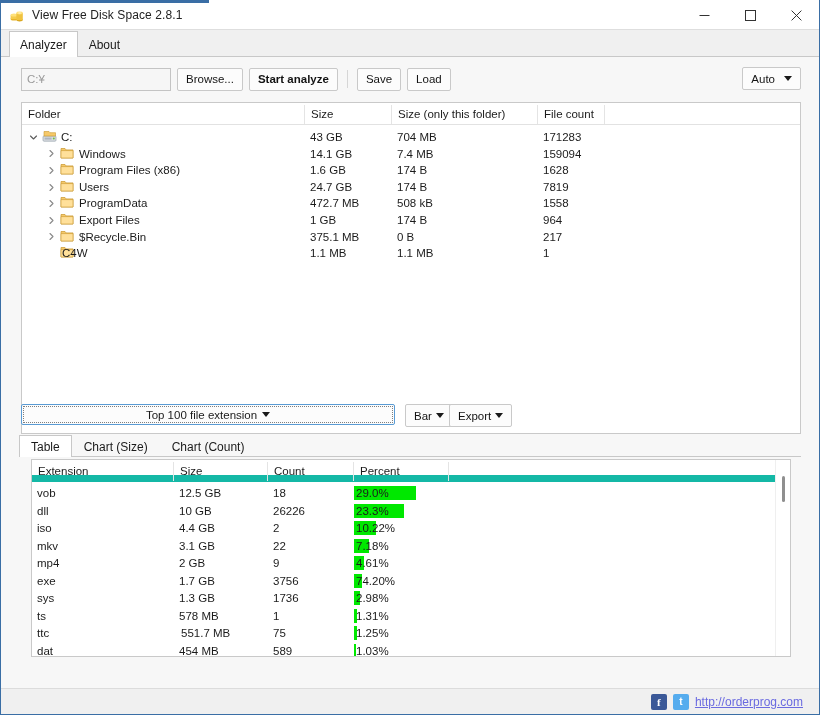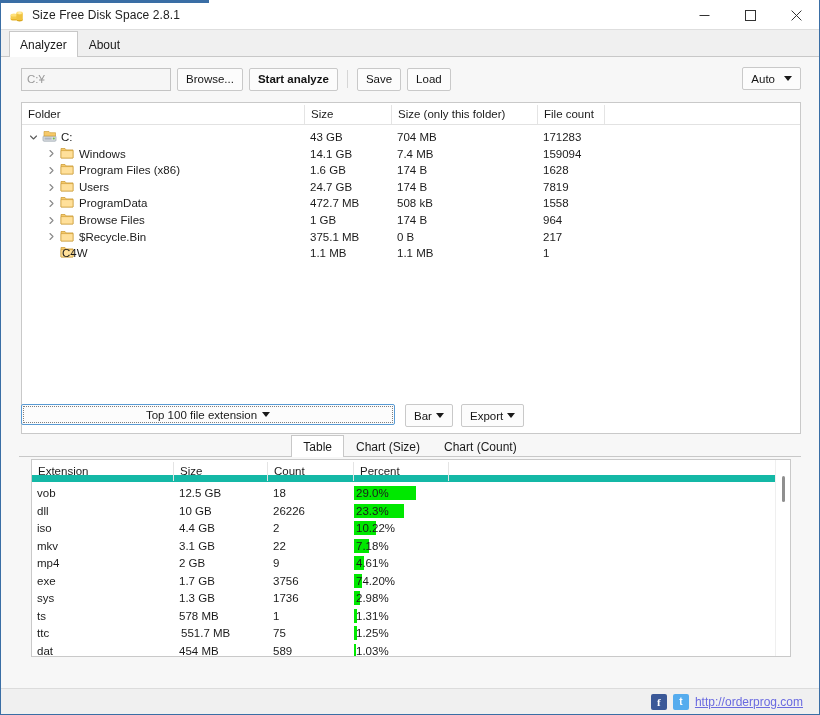--- a/index.html
+++ b/index.html
@@ -143,28 +143,27 @@
     border: 1px solid #5a9bd4; background: #fcfcfc; border-radius: 2px;
     display: flex; align-items: center; justify-content: center;
     font-size: 11.5px; color: #1a1a1a;
   }
   .extselect::before {
     content:""; position: absolute; inset: 1px;
     border: 1px dotted #7f7f7f;
   }
   .extselect span { position: relative; }
   .barbtn { position: absolute; top: 347px; left: 404px; min-width: 40px; }
-  .exportbtn { position: absolute; top: 347px; left: 460px; min-width: 52px; }
+  .exportbtn { position: absolute; top: 347px; left: 448px; min-width: 52px; }
 
   
   .btabstrip {
     position: absolute; top: 378px; left: 18px; right: 18px; height: 22px;
     display: flex; align-items: flex-end;
     border-bottom: 1px solid #c8c8c8;
-    justify-content: center;
   }
   .btab {
     height: 22px; padding: 0 11px; font-size: 12px; color: #1a1a1a;
     display: flex; align-items: center;
     border: 1px solid transparent; border-bottom: none; position: relative; top: 1px;
   }
   .btab.active { background: #ffffff; border-color: #c8c8c8; }
 
   
   .exttable {
@@ -213,21 +212,21 @@
       <svg width="16" height="16" viewBox="0 0 16 16">
         <ellipse cx="5" cy="12" rx="3.4" ry="1.5" fill="#e8b428"></ellipse>
         <rect x="1.6" y="8" width="6.8" height="4" fill="#f5cc4d"></rect>
         <ellipse cx="5" cy="8" rx="3.4" ry="1.5" fill="#ffe17a"></ellipse>
         <ellipse cx="10.6" cy="13" rx="3.2" ry="1.4" fill="#dba81f"></ellipse>
         <rect x="7.4" y="6" width="6.4" height="7" fill="#f0c340"></rect>
         <ellipse cx="10.6" cy="6" rx="3.2" ry="1.4" fill="#ffe17a"></ellipse>
         <ellipse cx="10.6" cy="6" rx="1.6" ry="0.7" fill="#fff0b8"></ellipse>
       </svg>
     </div>
-    <div class="title-text">Size Free Disk Space 2.8.1</div>
+    <div class="title-text">View Free Disk Space 2.8.1</div>
     <div class="wincontrols">
       <div class="wbtn">
         <svg width="11" height="11" viewBox="0 0 11 11">
             <line x1="0.5" y1="5.5" x2="10.5" y2="5.5" stroke="#333" stroke-width="1"></line>
           </svg>
       </div>
       <div class="wbtn">
         <svg width="11" height="11" viewBox="0 0 11 11">
             <rect x="0.5" y="0.5" width="10" height="10" fill="none" stroke="#333" stroke-width="1"></rect>
           </svg>
@@ -365,21 +364,21 @@
           <div class="tree-row">
             <span class="twisty" style="left:22px">
               <svg width="9" height="9" viewBox="0 0 9 9">
                 <polyline points="3,1.5 6,4.5 3,7.5" fill="none" stroke="#8a8a8a" stroke-width="1.1" stroke-linecap="round" stroke-linejoin="round"></polyline>
               </svg>
             </span>
             <span class="ficon" style="left:38px"><svg width="14" height="14" viewBox="0 0 14 14">
                 <path d="M1 2.5h4l1.1 1.4H13V12H1z" fill="#f6c96a" stroke="#c9972c" stroke-width=".7"></path>
                 <path d="M1 4.6h12V12H1z" fill="#ffe09a" stroke="#c9972c" stroke-width=".6"></path>
               </svg></span>
-            <span class="cell lbl" style="left:57px">Browse Files</span>
+            <span class="cell lbl" style="left:57px">Export Files</span>
             <span class="cell" style="left:288px">1 GB</span>
             <span class="cell" style="left:375px">174 B</span>
             <span class="cell" style="left:521px">964</span>
           </div>
           <div class="tree-row">
             <span class="twisty" style="left:22px">
               <svg width="9" height="9" viewBox="0 0 9 9">
                 <polyline points="3,1.5 6,4.5 3,7.5" fill="none" stroke="#8a8a8a" stroke-width="1.1" stroke-linecap="round" stroke-linejoin="round"></polyline>
               </svg>
             </span>

